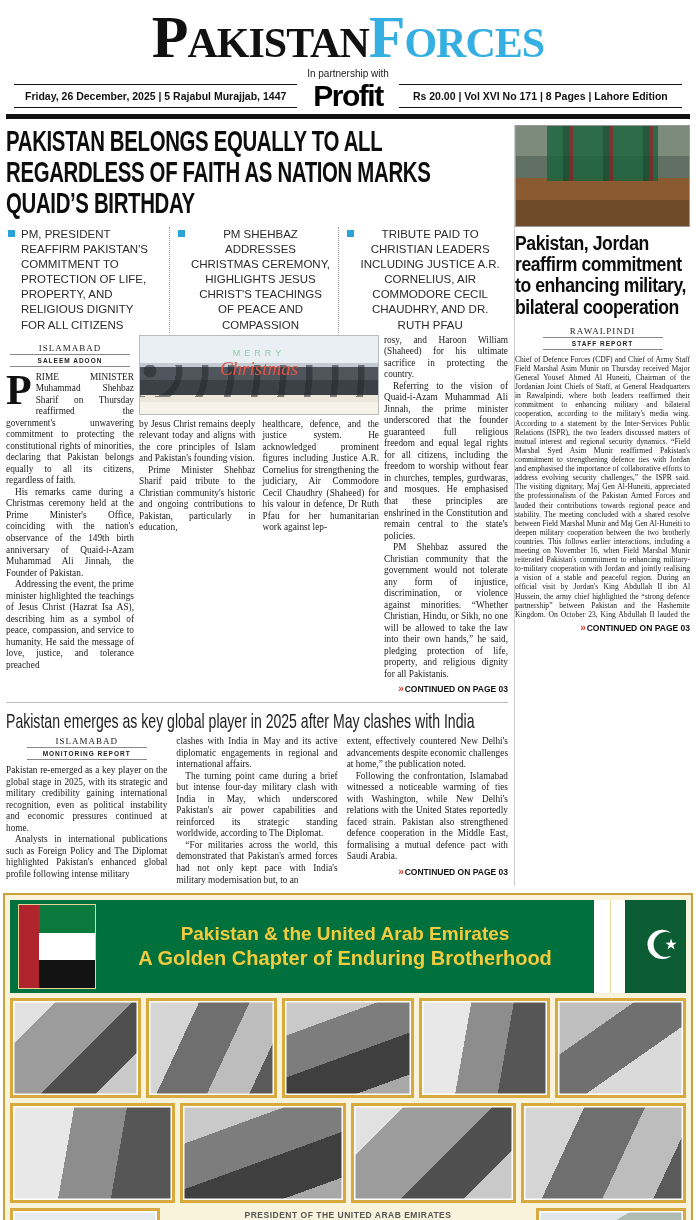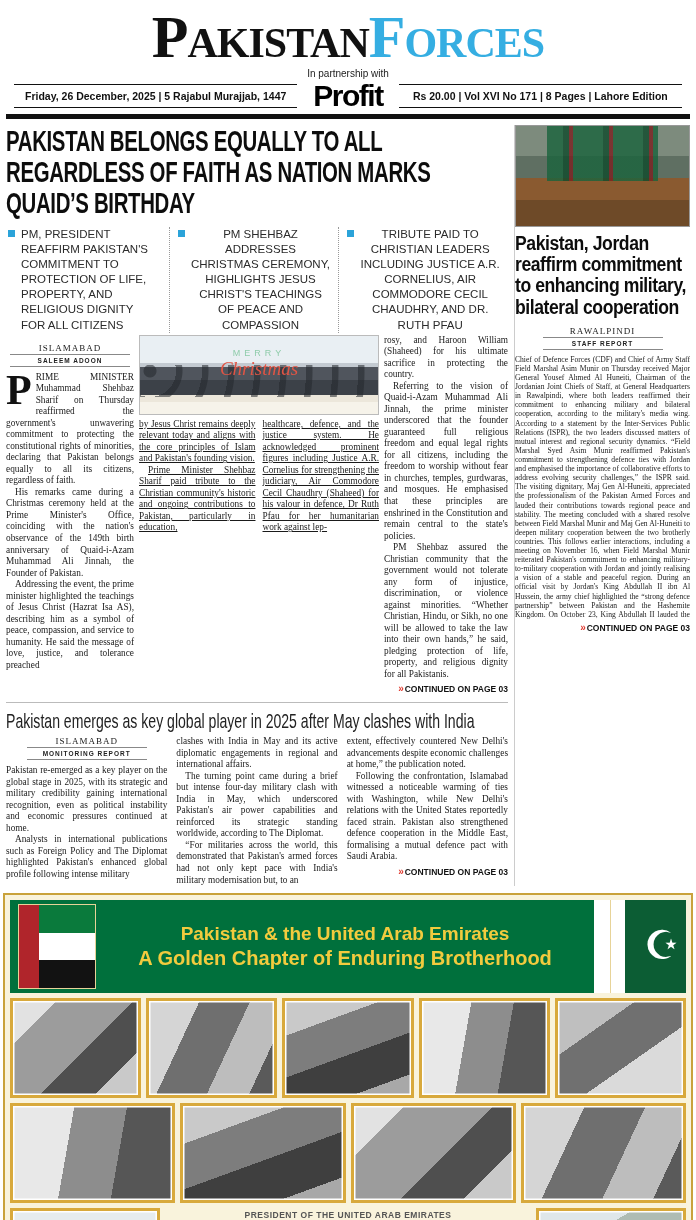--- a/index.html
+++ b/index.html
@@ -57,21 +57,21 @@
     background:
       linear-gradient(180deg,#e9eff3 0 34%,#c3cad1 34% 40%,#50555d 40% 56%,#3c4148 56% 76%,#ece7db 76% 85%,#f6f3ea 85% 100%);
     overflow:hidden; }
   .midphoto .heads { position:absolute; left:0; right:0; top:38%; height:40%;
       background:repeating-radial-gradient(circle at 10px 6px, #23272c 0 6px, transparent 7px 26px); opacity:.55; }
   .ov1 { position:absolute; top:12px; width:100%; text-align:center; font-family:"Liberation Sans",sans-serif;
          font-size:9px; letter-spacing:4px; color:#8fccaa; }
   .ov2 { position:absolute; top:22px; width:100%; text-align:center; font-style:italic;
          font-size:19px; color:#e05545; font-family:"Liberation Serif",serif; }
   .midcols { display:flex; margin-top:4px; }
-  .midcols > div { flex:1;text-decoration:underline; }
+  .midcols > div { flex:1; }
   .midcols > div + div { margin-left:7px; }
 
   .continued { margin-top:3px; text-align:right; font-family:"Liberation Sans",sans-serif;
                font-weight:bold; font-size:8.5px; color:#111; }
   .continued .arr { color:#e03a2f; letter-spacing:-2px; margin-right:3px; font-size:10px; }
 
   .hrule { border-top:1px solid #bbb; margin:8px 0 6px 0; }
 
   
   .global-headline { font-family:"Liberation Sans", sans-serif; font-weight:400; color:#222;

